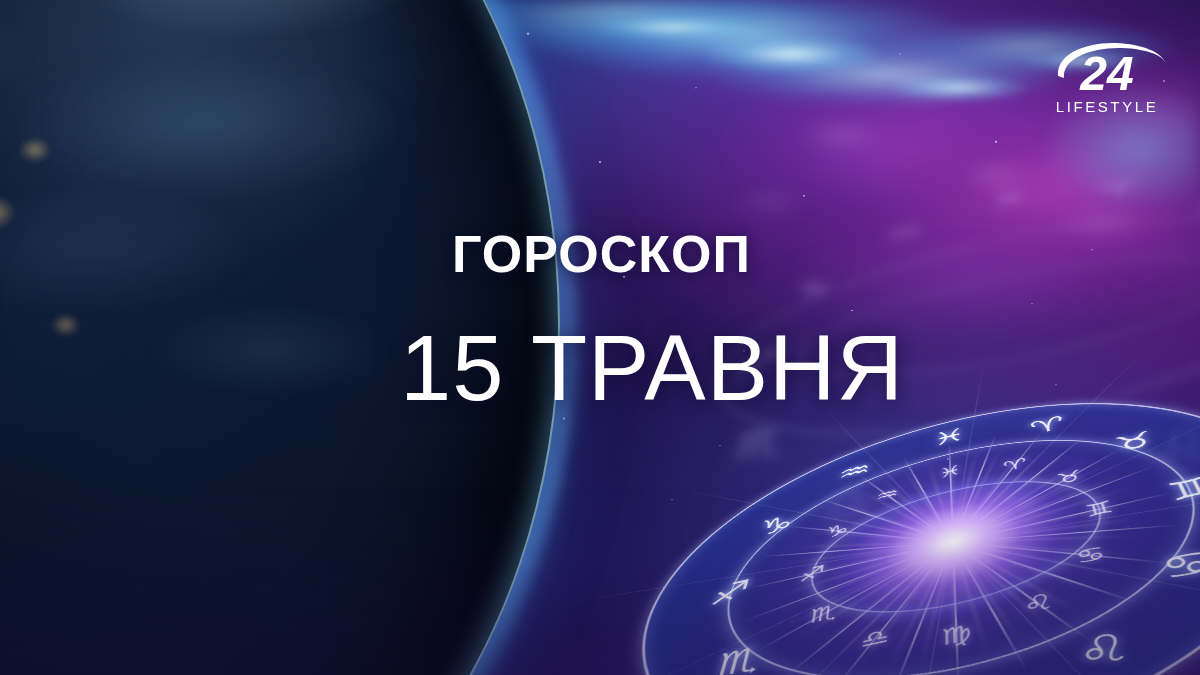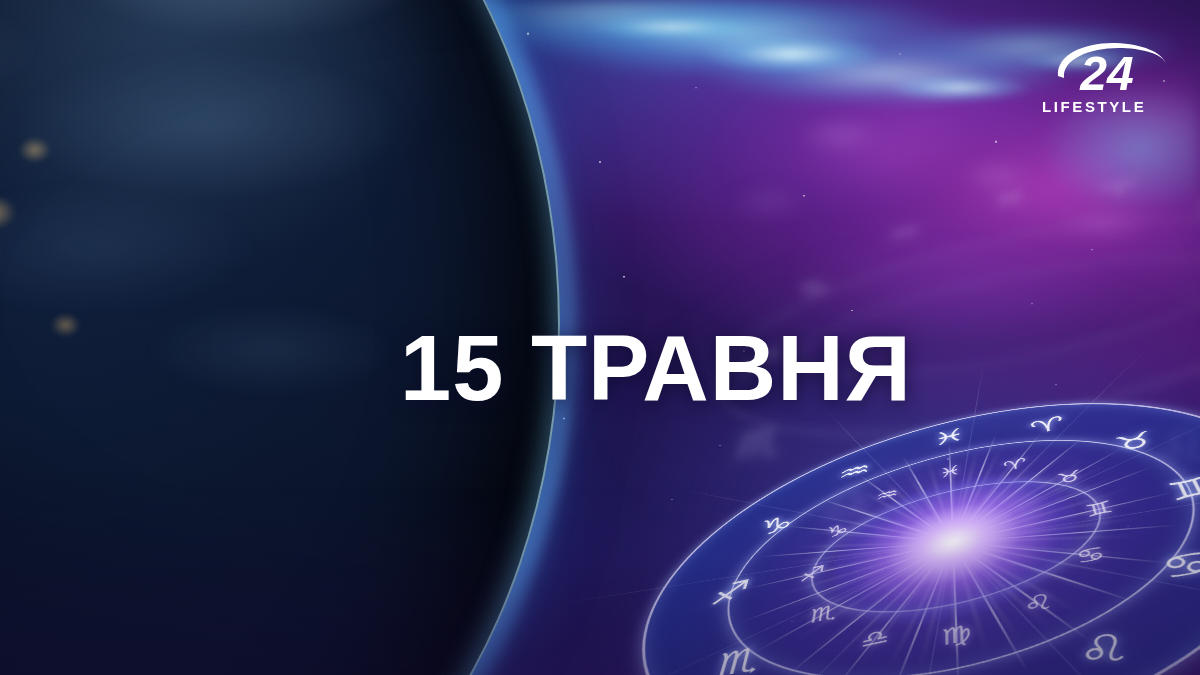--- a/index.html
+++ b/index.html
@@ -298,40 +298,40 @@
     font-size:52px;
     font-weight:bold;
     letter-spacing:1px;
     color:#ffffff;
     text-shadow:0 2px 14px rgba(10,10,40,0.75);
   }
   .subline {
     position:absolute;
     left:400px; top:316px;
     font-size:92px;
-    font-weight:700;
+    font-weight:400;
     letter-spacing:1px;
     color:#ffffff;
     text-shadow:0 3px 18px rgba(10,10,40,0.70);
   }
 
   
   .logo {
     position:absolute;
     right:28px; top:38px;
     width:130px; height:86px;
   }
   .logo-mark { position:absolute; left:0; top:0; width:130px; height:62px; }
   .logo-text {
     position:absolute;
     left:0; top:60px;
     width:130px;
-    text-align:left;
+    text-align:center;
     font-size:15px;
-    font-weight:bold;
+    font-weight:normal;
     letter-spacing:2.6px;
     color:#ffffff;
   }
 
   
   .vignette {
     position:absolute; inset:0;
     background:
       radial-gradient(ellipse 90% 70% at 50% 45%, rgba(0,0,0,0) 55%, rgba(4,4,22,0.30) 100%),
       linear-gradient(to bottom, rgba(0,0,0,0) 72%, rgba(40,20,90,0.22) 100%);
@@ -435,20 +435,21 @@
           <div class="glyph glyph-inner" style="transform: translate(-50%, -50%) translate(-148px, 0px);">♐</div>
           <div class="glyph glyph-inner" style="transform: translate(-50%, -50%) translate(-128.2px, -74px);">♑</div>
           <div class="glyph glyph-inner" style="transform: translate(-50%, -50%) translate(-74px, -128.2px);">♒</div>
         </div>
       <div class="core-glow"></div>
     </div>
   </div>
 
   <div class="vignette"></div>
 
+  <div class="headline">ГОРОСКОП</div>
   <div class="subline">15 ТРАВНЯ</div>
 
   <div class="logo">
     <svg class="logo-mark" viewBox="0 0 130 62">
       <path d="M16 38 C14 16, 44 4, 74 5 C100 6, 120 14, 124 26 C121 16, 100 10, 76 10 C48 10, 20 21, 22 40 Z" fill="#ffffff"></path>
       <text x="65" y="52" text-anchor="middle" font-family="'Liberation Sans', sans-serif" font-size="48" font-weight="bold" font-style="italic" fill="#ffffff">24</text>
     </svg>
     <div class="logo-text">LIFESTYLE</div>
   </div>
 

